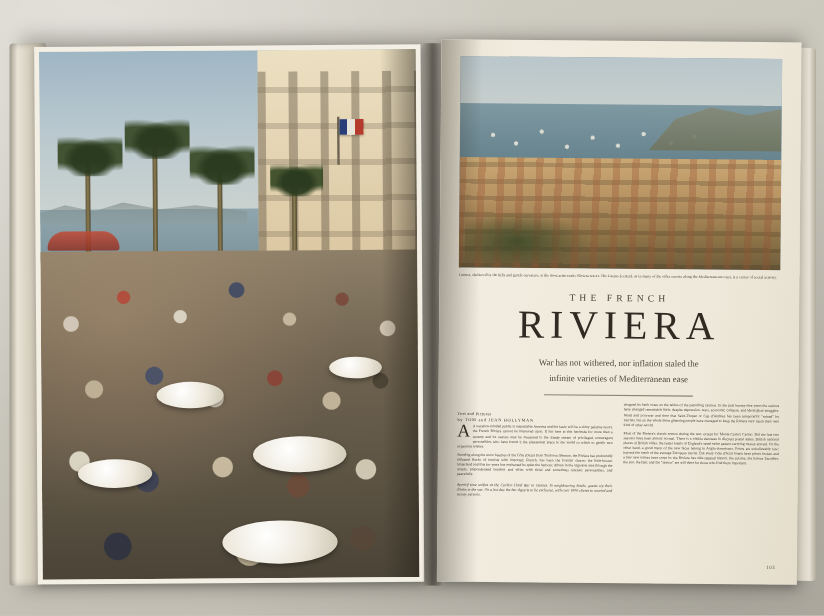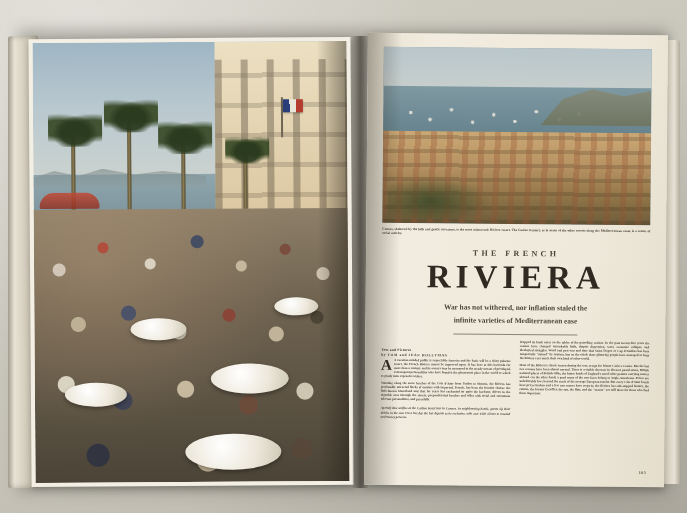--- a/index.html
+++ b/index.html
@@ -30,21 +30,20 @@
     pointer-events: none;
   }
 
   
   .magazine {
     position: absolute;
     left: 8px;
     top: 12px;
     width: 672px;
     height: 490px;
-    font-weight: bold;
   }
 
   
   .spread-shadow {
     position: absolute;
     left: 10px;
     top: 18px;
     width: 650px;
     height: 462px;
     background: rgba(60,56,48,0.30);

